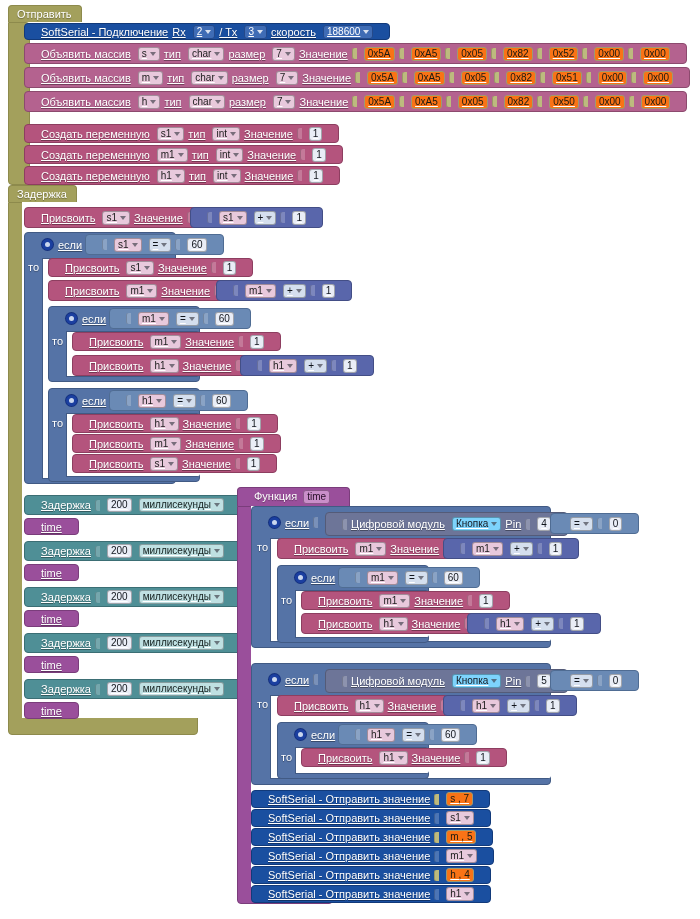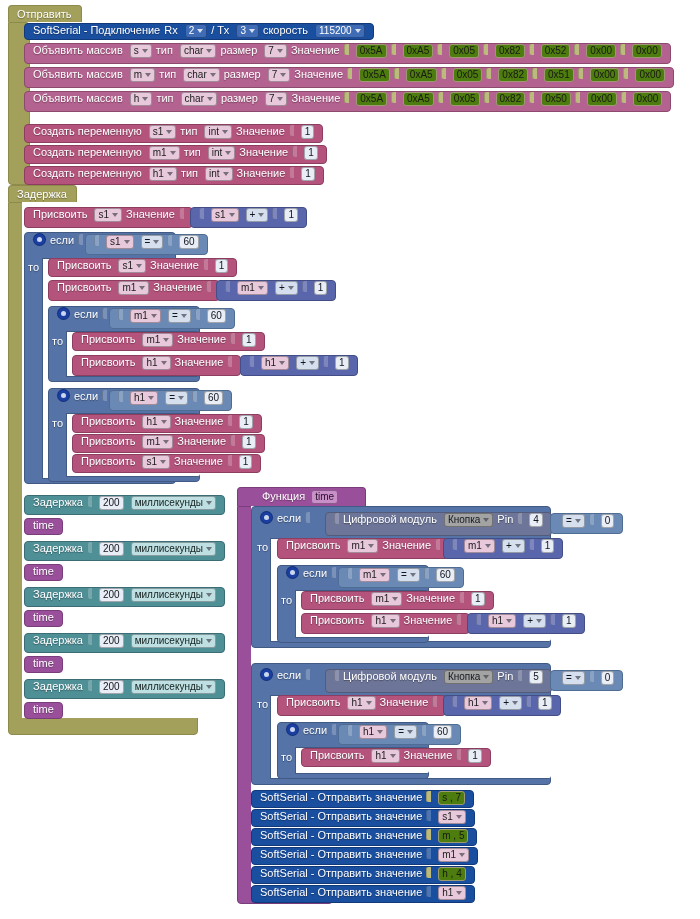--- a/index.html
+++ b/index.html
@@ -36,28 +36,29 @@
     border-radius:0 4px 4px 4px;
   }
   .hat-inner {
     position:absolute;
     background:#ffffff;
   }
 
   
   .blk {
     position:absolute;
-    display:flex; align-items:flex-start;
+    display:flex; align-items:center;
     border-radius:4px;
-    padding:0 8px;
+    padding:0 16px;
     height:19px;
     white-space:nowrap;
     font-size:11px;
     text-shadow:0 1px 1px rgba(0,0,0,.35);
     border:1px solid rgba(0,0,0,.28);
+    text-decoration:underline;
   }
   .blk > span { margin-right:4px; }
   .blk > span:last-child { margin-right:0; }
 
   .c-serial  { background:#1a4fa0; border-color:#123a7a; }
   .c-array   { background:#b4628f; border-color:#8c4a6e; }
   .c-varpink { background:#b4547d; border-color:#8d3e60; }
   .c-assign  { background:#b4547d; border-color:#8d3e60; }
   .c-mathblue{ background:#5966ab; border-color:#434e86; }
   .c-ifblue  { background:#5573a6; border-color:#415a84; }
@@ -74,23 +75,23 @@
     height:14px;
     line-height:14px;
     font-size:10px;
     margin:0 3px;
     border:1px solid rgba(0,0,0,.3);
     text-shadow:none;
   }
   .fld-dd { background:#e8c9dc; color:#1b1b1b; }
   .fld-dd.on-serial { background:#3f6cb5; color:#ffffff; border-color:#24498a; }
   .fld-dd.on-teal { background:#bfe0e2; color:#14201f; }
-  .fld-dd.on-module { background:#a3a3a3; color:#14181f; }
+  .fld-dd.on-module { background:#7dd3fc; color:#14181f; }
   .fld-num { background:#e9edf6; color:#11151c; }
-  .fld-hex { background:#4d7c0f; color:#1a1a12; border-color:#9d9a72; }
+  .fld-hex { background:#f97316; color:#1a1a12; border-color:#9d9a72; }
   .fld-cmp { background:#d5dfee; color:#11151c; }
 
   .caret {
     display:inline-block;
     width:0;height:0;
     margin-left:3px;
     border-left:3px solid transparent;
     border-right:3px solid transparent;
     border-top:4px solid rgba(60,60,70,.65);
   }
@@ -149,21 +150,21 @@
     font-size:11px; color:#ffffff;
     text-shadow:0 1px 1px rgba(0,0,0,.35);
   }
 
   
   .fn-wrap { position:absolute; }
   .fn-tab {
     position:absolute; left:0; top:0;
     background:#9a4f9b; border:1px solid #7a3d7b;
     border-bottom:none; border-radius:4px 4px 0 0;
-    padding:2px 24px; z-index:3; white-space:nowrap;
+    padding:2px 16px; z-index:3; white-space:nowrap;
     text-shadow:0 1px 1px rgba(0,0,0,.35);
   }
   .fn-body {
     position:absolute;
     background:#9a4f9b; border:1px solid #7a3d7b;
     border-radius:0 4px 4px 4px;
   }
   .fn-inner { position:absolute; background:#ffffff; }
 
   .txt { display:inline-block; }
@@ -183,21 +184,21 @@
       <span>2</span>
       <i class="caret"></i>
     </span>
   <span class="txt">/ Tx</span>
   <span class="fld fld-dd on-serial">
       <span>3</span>
       <i class="caret"></i>
     </span>
   <span class="txt">скорость</span>
   <span class="fld fld-dd on-serial">
-      <span>115200</span>
+      <span>188600</span>
       <i class="caret"></i>
     </span>
 </div>
 
 <div class="blk c-array" style="left:24px;top:43px;height:21px;">
   <span class="txt">Объявить массив</span>
   <span class="fld fld-dd">
       <span>s</span>
       <i class="caret"></i>
     </span>

